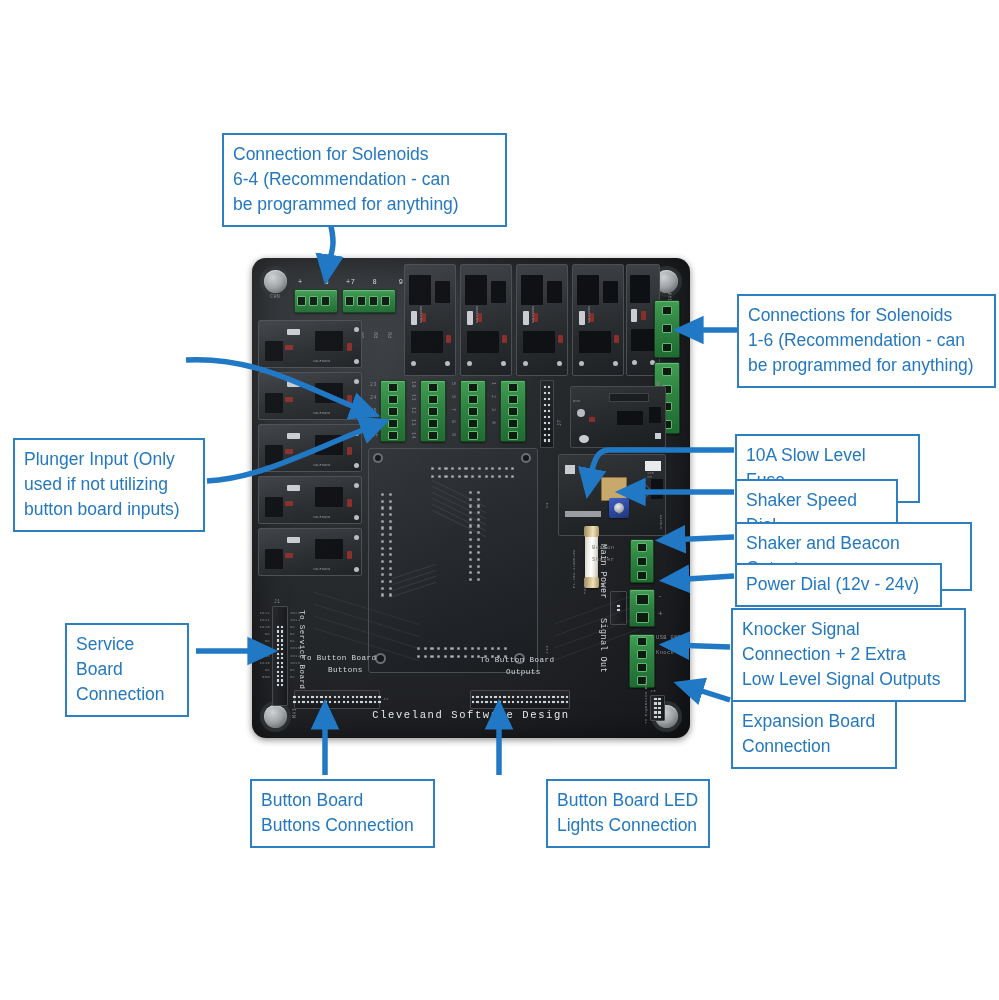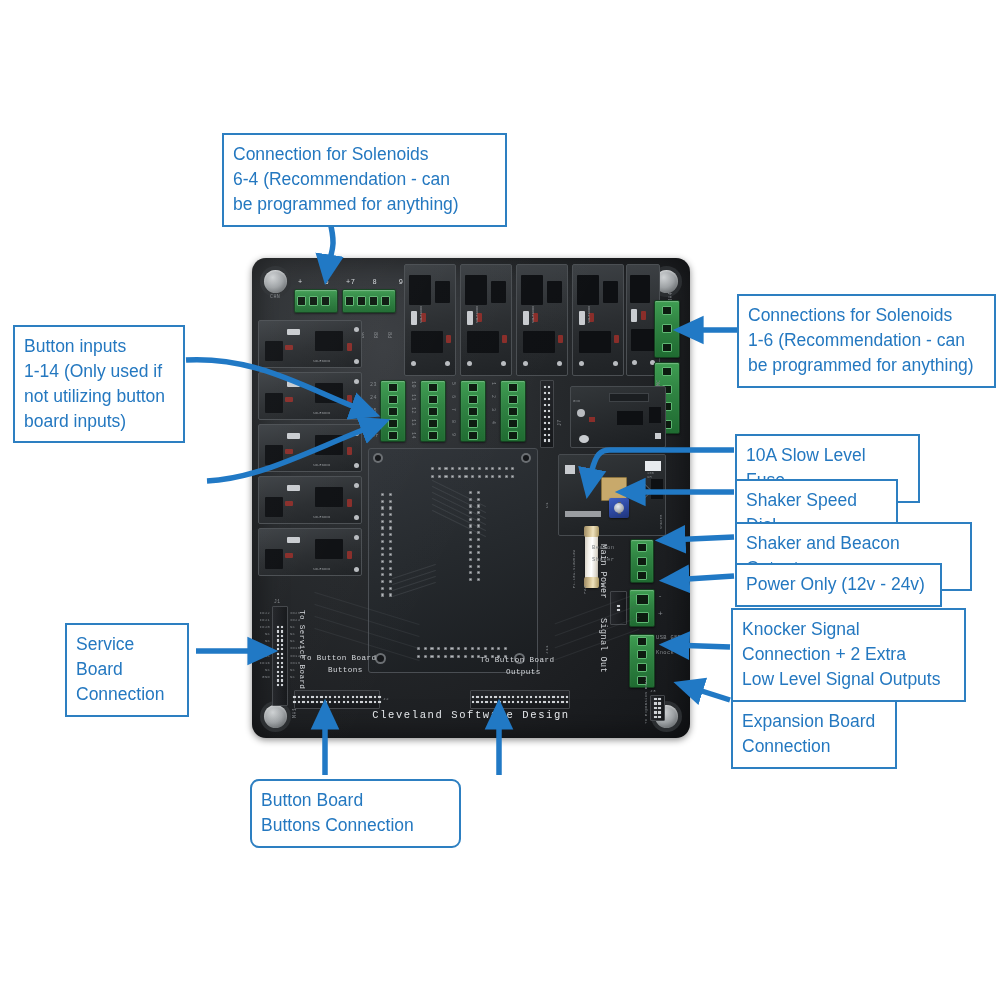--- a/index.html
+++ b/index.html
@@ -858,45 +858,46 @@
       <path d="M325,775 L325,712"></path>
 
       <path d="M499,775 L499,712"></path>
     </g>
   </svg>
 
   <div class="callout" style="left:222px;top:133px;width:285px;">Connection for Solenoids
 6-4 (Recommendation - can
 be programmed for anything)</div>
 
-  <div class="callout" style="left:13px;top:325px;width:172px;">Button inputs
-1-14 (Only used if
-not utilizing button
-board inputs)</div>
-
+
+  <div class="callout" style="left:13px;top:438px;width:192px;">Plunger Input (Only
+used if not utilizing
+button board inputs)</div>
 
   <div class="callout" style="left:737px;top:294px;width:259px;">Connections for Solenoids
 1-6 (Recommendation - can
 be programmed for anything)</div>
 
   <div class="callout" style="left:735px;top:434px;width:185px;">10A Slow Level Fuse</div>
 
   <div class="callout" style="left:735px;top:479px;width:163px;">Shaker Speed Dial</div>
 
   <div class="callout" style="left:735px;top:522px;width:237px;">Shaker and Beacon Outputs</div>
 
-  <div class="callout" style="left:735px;top:563px;width:207px;">Power Only (12v - 24v)</div>
+  <div class="callout" style="left:735px;top:563px;width:207px;">Power Dial (12v - 24v)</div>
 
   <div class="callout" style="left:731px;top:608px;width:235px;">Knocker Signal
 Connection + 2 Extra
 Low Level Signal Outputs</div>
 
   <div class="callout" style="left:731px;top:700px;width:166px;">Expansion Board
 Connection</div>
 
   <div class="callout" style="left:65px;top:623px;width:124px;">Service Board
 Connection</div>
 
-  <div class="callout" style="left:250px;top:779px;width:211px;border-radius:9px;">Button Board
+  <div class="callout" style="left:250px;top:779px;width:185px;">Button Board
 Buttons Connection</div>
 
+  <div class="callout" style="left:546px;top:779px;width:164px;">Button Board LED
+Lights Connection</div>
 
 </div>
 
 </body></html>

